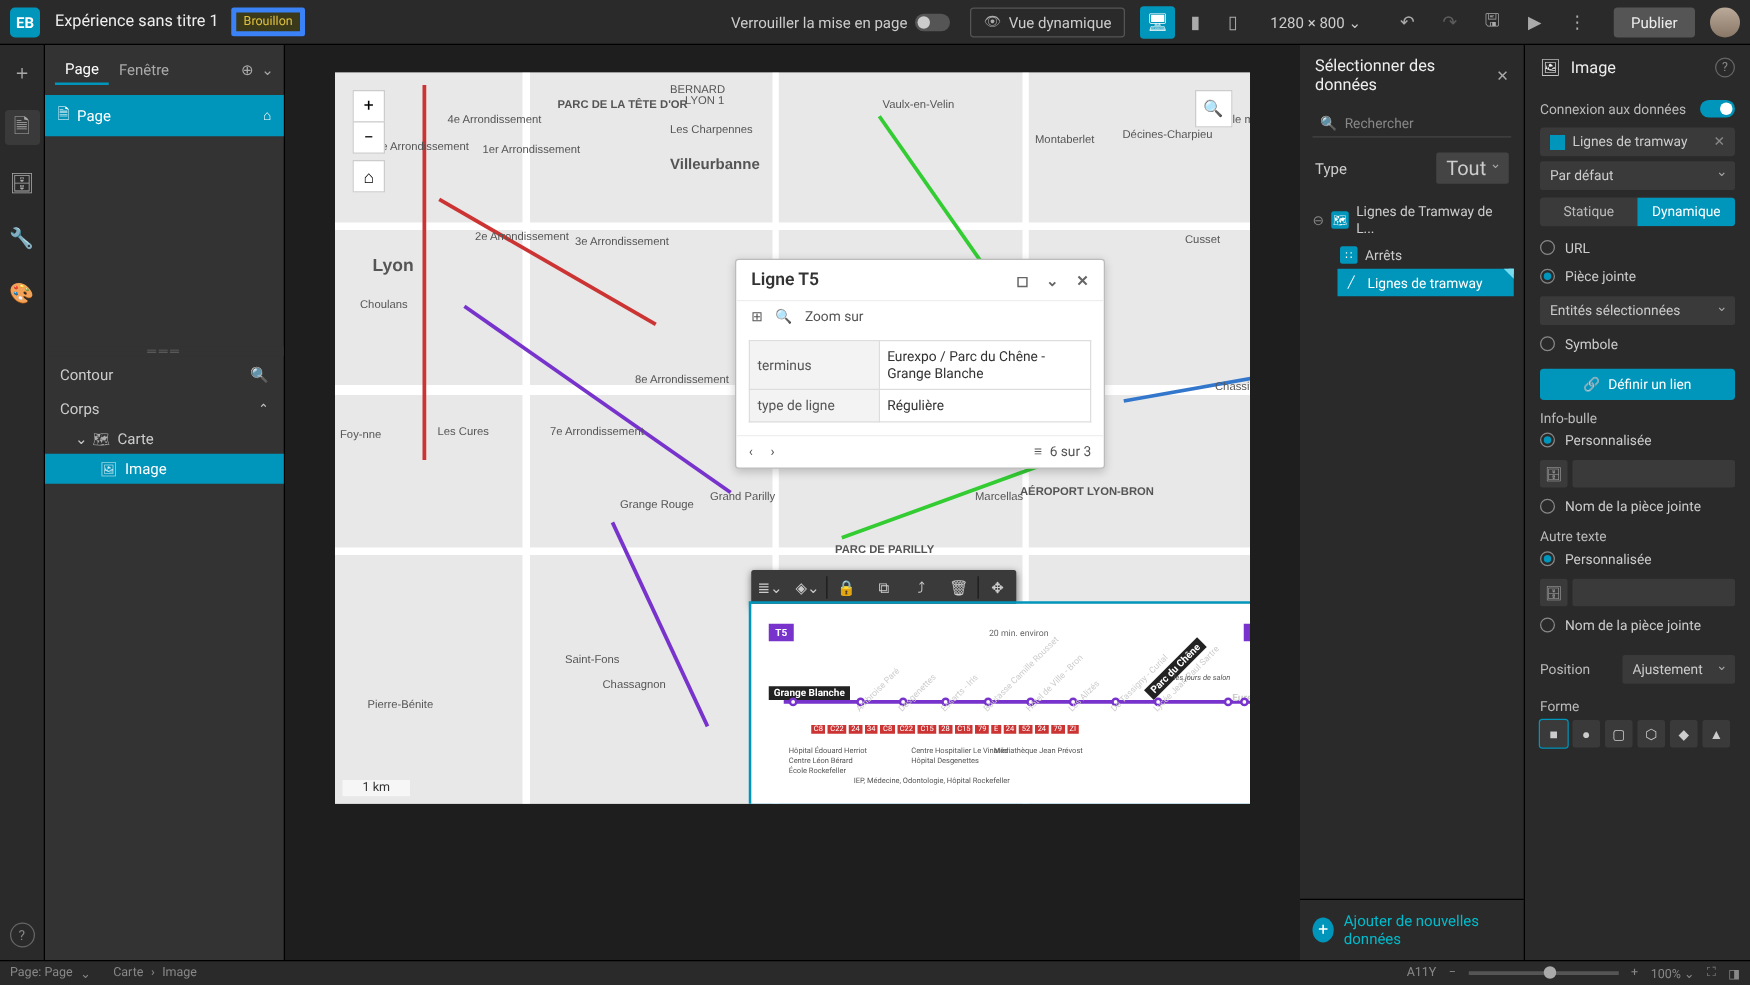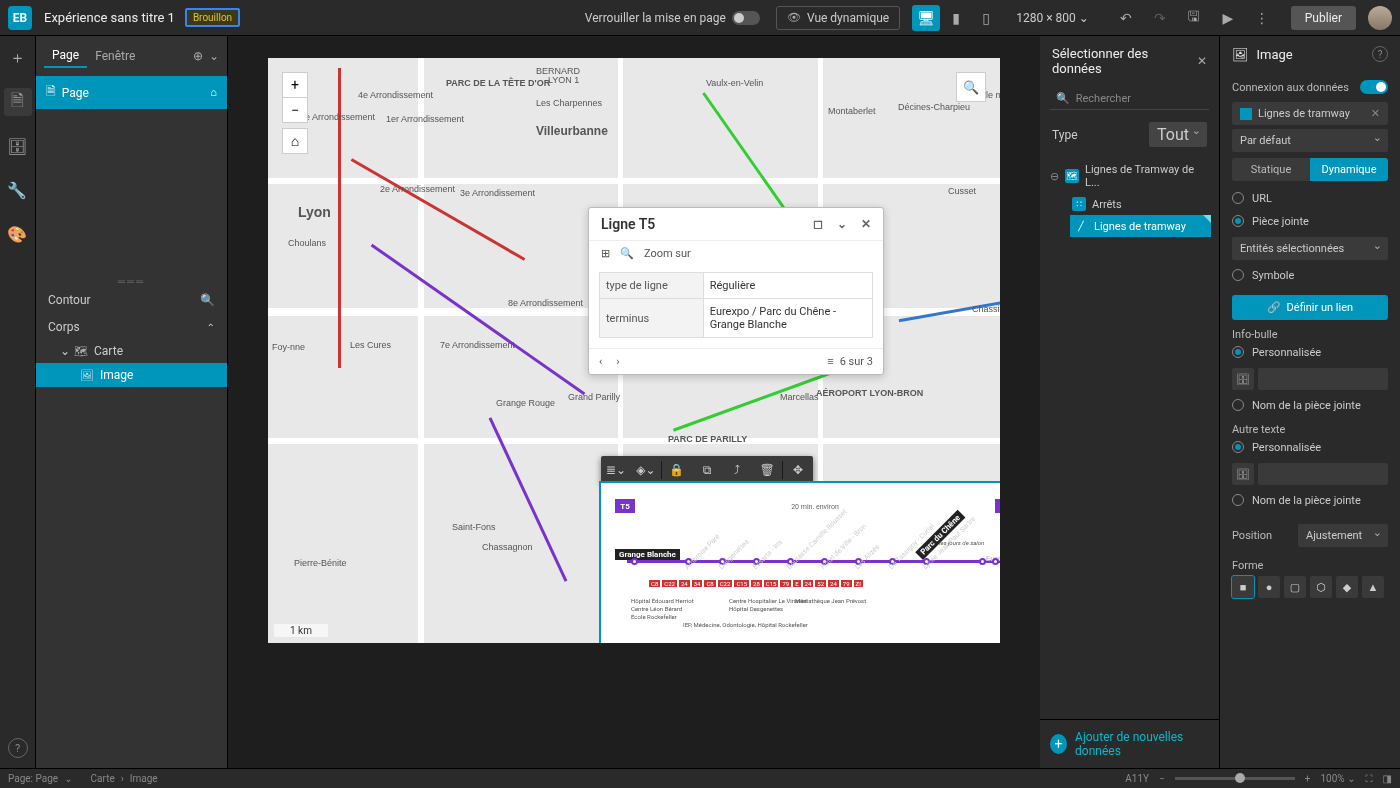--- a/index.html
+++ b/index.html
@@ -1,20 +1,20 @@
 <!DOCTYPE html>
 <html><head>
 <meta charset="utf-8">
 <style>
 * { margin: 0; padding: 0; box-sizing: border-box; font-family: -apple-system, "Segoe UI", Roboto, sans-serif; }
 body { background: #1a1a1a; color: #ccc; overflow: hidden; width: 1400px; height: 788px; position: relative; }
 .top-bar { height: 36px; background: #2a2a2a; display: flex; align-items: center; padding: 0 8px; border-bottom: 1px solid #000; }
 .logo { width: 24px; height: 24px; background: #0095ba; border-radius: 4px; display: flex; align-items: center; justify-content: center; font-size: 12px; font-weight: bold; color: #fff; }
 .title { margin-left: 12px; font-size: 13px; color: #eee; }
-.badge { margin-left: 10px; background: #3a3a1a; color: #e0c040; font-size: 10px; padding: 2px 6px; border-radius: 2px; border: 2px solid #3b82f6; }
+.badge { margin-left: 10px; background: #3a3a1a; color: #e0c040; font-size: 10px; padding: 2px 6px; border-radius: 2px; border: 4px solid #3b82f6; }
 .top-spacer { flex: 1; }
 .lock-label { font-size: 12px; color: #ccc; margin-right: 6px; }
 .toggle-sm { width: 28px; height: 14px; background: #555; border-radius: 7px; position: relative; margin-right: 16px; cursor: pointer; }
 .toggle-sm::after { content:''; position:absolute; left:2px; top:2px; width:10px; height:10px; background:#ccc; border-radius:50%; }
 .link-btn { font-size: 12px; color: #ccc; padding: 4px 10px; border: 1px solid #555; border-radius: 3px; margin-right: 12px; display:flex; align-items:center; gap:6px; cursor:pointer; }
 .link-btn::before { content:'👁'; font-size:11px; opacity:.8; }
 .device-btns { display:flex; gap:2px; margin-right:16px; }
 .device-btn { width:28px; height:26px; display:flex; align-items:center; justify-content:center; border-radius:3px; cursor:pointer; color:#aaa; font-size:14px; }
 .device-btn.active { background:#0095ba; color:#fff; }
 .canvas-size { font-size:12px; color:#ccc; margin-right:20px; }
@@ -60,21 +60,21 @@
 .mline.purple { background:#73c; }
 .mline.blue { background:#37c; }
 
 .map-ctrl { position:absolute; left:14px; top:14px; display:flex; flex-direction:column; }
 .map-ctrl button { width:26px; height:26px; background:#fff; border:1px solid #ccc; margin-bottom:-1px; font-size:14px; cursor:pointer; }
 .map-search { position:absolute; right:14px; top:14px; width:30px; height:30px; background:#fff; border:1px solid #ccc; display:flex; align-items:center; justify-content:center; font-size:13px; }
 .scale { position:absolute; left:6px; bottom:6px; font-size:10px; color:#333; background:rgba(255,255,255,.6); padding:1px 16px; }
 .attrib { position:absolute; right:4px; bottom:4px; font-size:9px; color:#555; background:rgba(255,255,255,.6); padding:1px 4px; }
 
 .popup { position:absolute; left:320px; top:149px; width:296px; background:#fff; border:1px solid #bbb; border-radius:3px; box-shadow:0 2px 8px rgba(0,0,0,.2); font-size:12px; color:#333; }
-.popup-head { display:flex; align-items:center; padding:8px 12px; font-weight:600; font-size:14px; }
+.popup-head { display:flex; align-items:flex-end; padding:8px 12px; font-weight:600; font-size:14px; }
 .popup-head .phicons { margin-left:auto; display:flex; gap:14px; color:#666; font-size:12px; }
 .popup-zoom { padding:6px 12px; display:flex; align-items:center; gap:10px; color:#555; font-size:11px; border-top:1px solid #eee; }
 .popup-table { padding:6px 10px 10px; }
 .popup-table table { width:100%; border-collapse:collapse; font-size:11px; }
 .popup-table td { border:1px solid #ddd; padding:6px; }
 .popup-table td:first-child { background:#f3f3f3; width:38%; color:#555; }
 .popup-foot { display:flex; align-items:center; padding:6px 10px; border-top:1px solid #eee; color:#555; font-size:11px; }
 .popup-foot .pager { display:flex; gap:14px; }
 .popup-foot .count { margin-left:auto; display:flex; gap:6px; align-items:center; }
 
@@ -295,26 +295,26 @@
         </div>
         <div class="popup-zoom">
           <span>⊞</span>
           <span>🔍</span>
           <span>Zoom sur</span>
         </div>
         <div class="popup-table">
           <table>
             <tbody>
                 <tr>
+                  <td>terminus</td>
+                  <td>Eurexpo / Parc du Chêne - Grange Blanche</td>
+                </tr>
+            <tr>
                   <td>type de ligne</td>
                   <td>Régulière</td>
-                </tr>
-            <tr>
-                  <td>terminus</td>
-                  <td>Eurexpo / Parc du Chêne - Grange Blanche</td>
                 </tr>
           </tbody>
             </table>
         </div>
         <div class="popup-foot">
           <div class="pager">
             <span>‹</span>
             <span>›</span>
           </div>
           <div class="count">

